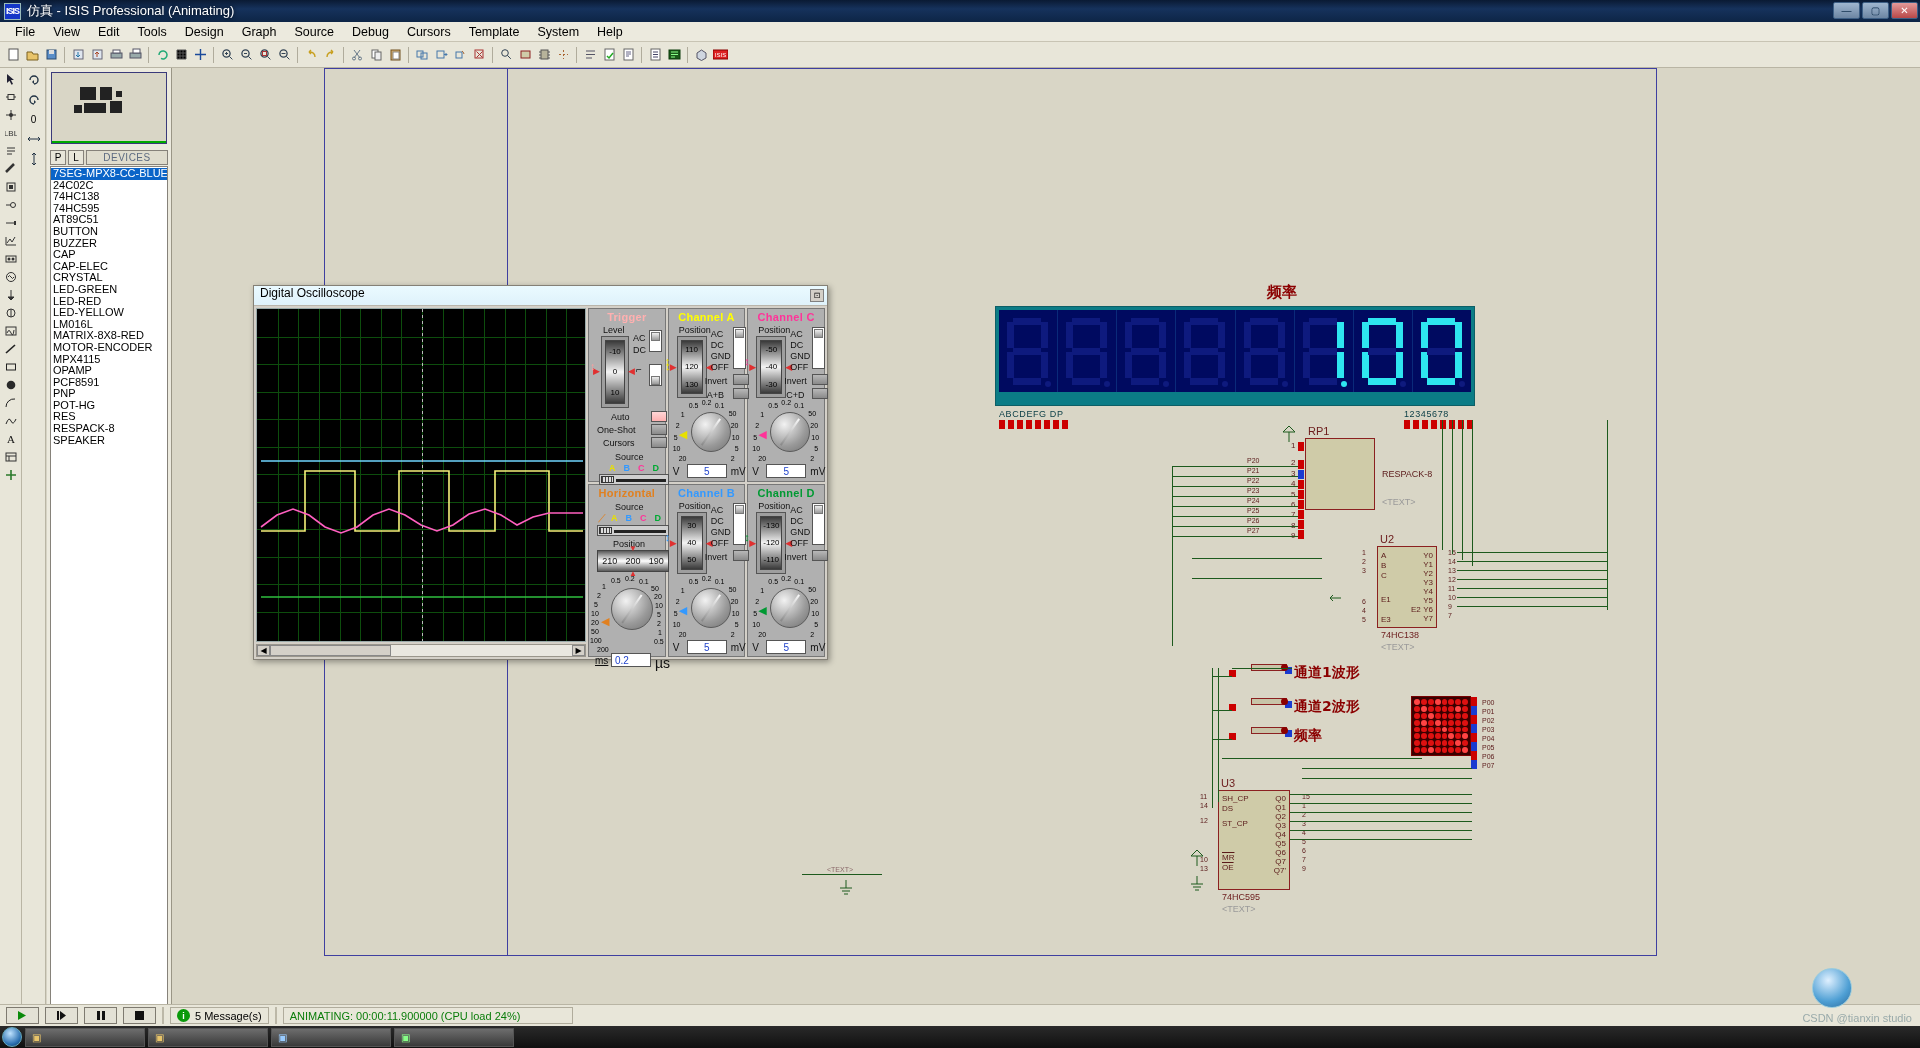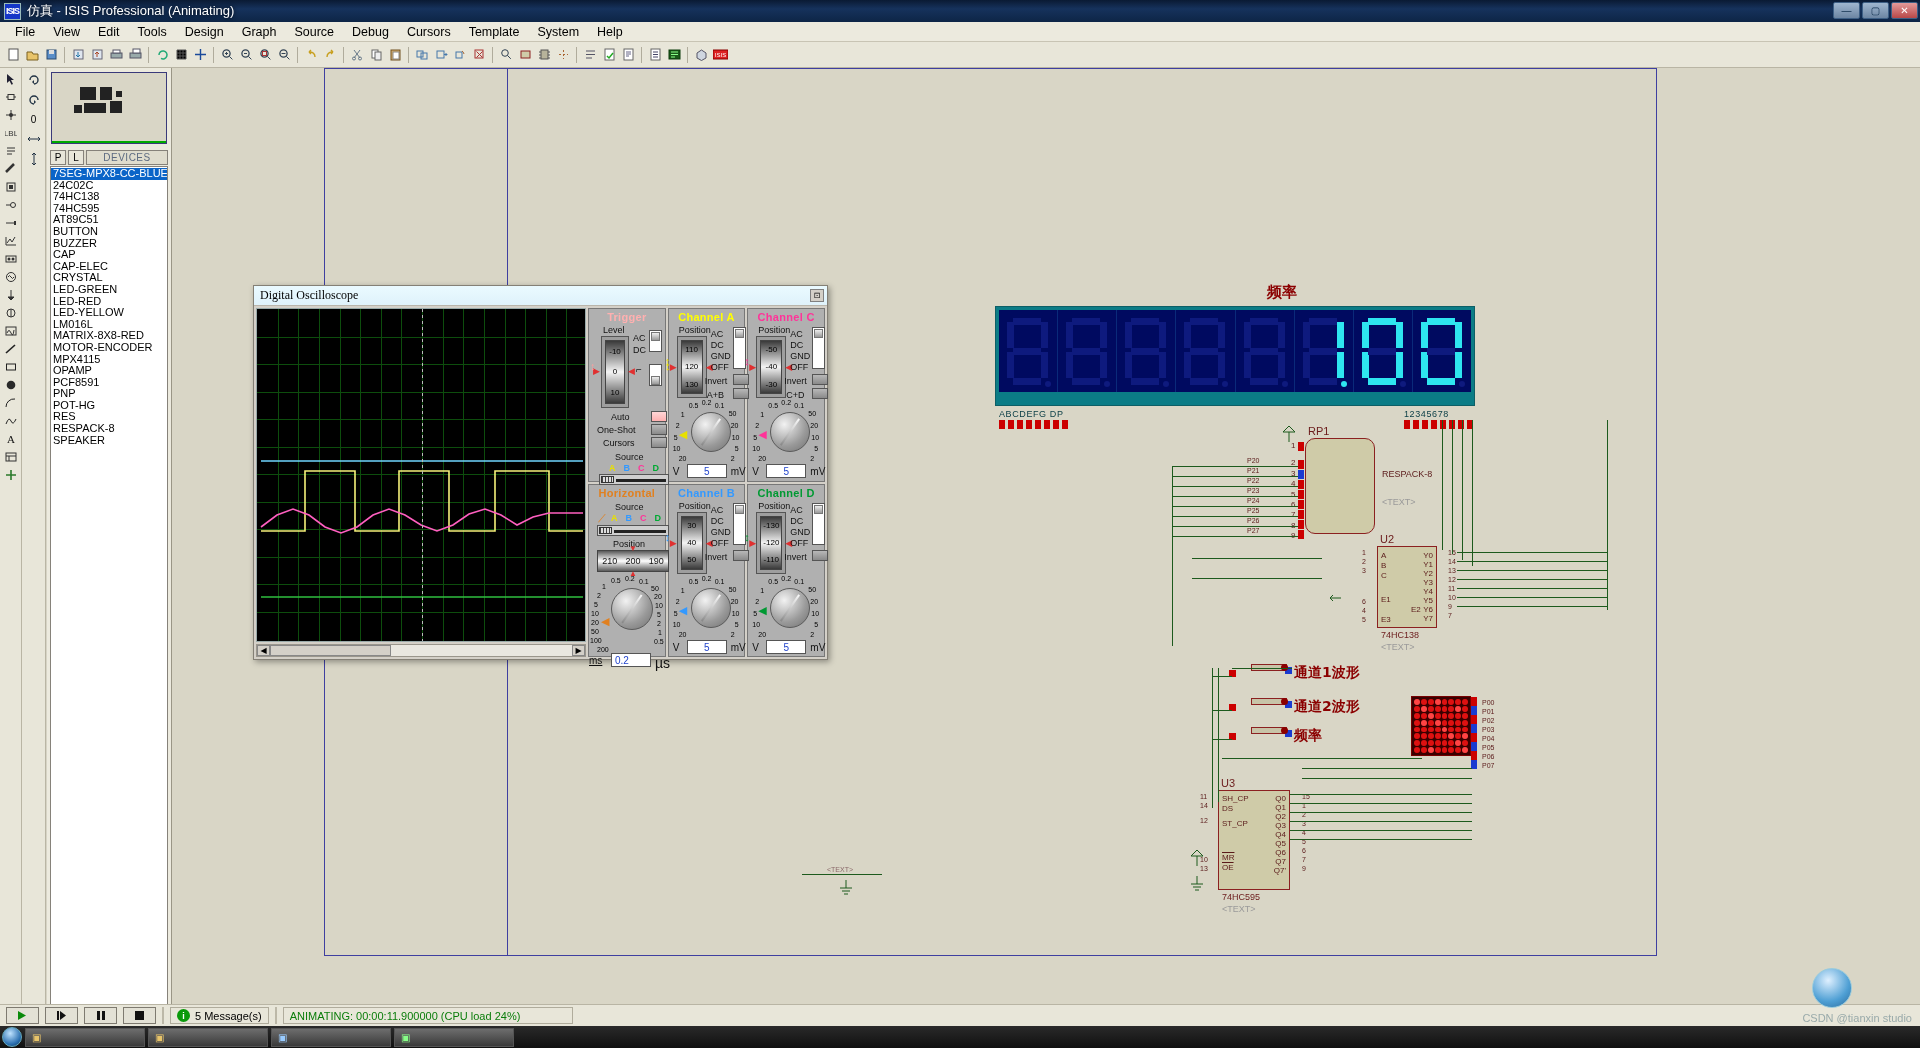--- a/index.html
+++ b/index.html
@@ -202,24 +202,23 @@
   #scope {
     position:absolute; left:253px; top:285px;
     width:575px; height:375px;
     background:#d4d0c8;
     border:1px solid #848076;
     box-shadow:2px 2px 6px rgba(0,0,0,.35);
     display:flex; flex-direction:column;
   }
   #scope-title {
     height:20px; background:linear-gradient(180deg,#eafaff,#dff2fb);
-    display:flex; align-items:center; padding-left:6px;
+    display:flex; align-items:flex-start; padding-left:6px;
     font-size:12px; color:#000; position:relative;
     border-bottom:1px solid #b9b5ab;
-    font-family:Liberation Serif, serif;
   }
   #scope-title .cbtn {
     position:absolute; right:3px; top:3px; width:14px;height:13px;
     background:#d4d0c8; border:1px solid #808080; font-size:8px;
     display:flex;align-items:center;justify-content:center; color:#000;
   }
   #scope-body { flex:1; display:flex; padding:2px; gap:2px; }
   #scope-left { width:330px; display:flex; flex-direction:column; }
   #screen {
     flex:1; background:#000; border:1px solid #9aa;
@@ -860,21 +859,21 @@
     <div class="pinsq"></div>
       <div class="pinsq"></div>
       <div class="pinsq"></div>
       <div class="pinsq"></div>
     <div class="pinsq"></div>
       <div class="pinsq"></div>
       <div class="pinsq"></div>
       <div class="pinsq"></div>
   </div>
 
-  <div class="ic" style="left:1133px;top:370px;width:70px;height:96px;border-radius:10px;">
+  <div class="ic" style="left:1133px;top:370px;width:70px;height:72px;">
     <div class="icname">RP1</div>
     <div style="position:absolute;left:76px;top:30px;white-space:nowrap;font-size:9px;">RESPACK-8</div>
     <div style="position:absolute;left:76px;top:58px;color:#9a9a9a;font-size:9px;">&lt;TEXT&gt;</div>
   </div>
   <div style="position:absolute;left:1119px;top:373px;font-size:8px;color:#5a1a1a;line-height:10.4px;">
     <div>1</div>
       <div style="height:7px"></div>
       <div>2</div>
       <div>3</div>
       <div>4</div>
@@ -1403,21 +1402,21 @@
           <div class="knob-scale" style="left:1px;top:137px;">100</div>
           <div class="knob-scale" style="left:8px;top:146px;">200</div>
           <div class="knob-scale" style="left:62px;top:85px;">50</div>
           <div class="knob-scale" style="left:65px;top:93px;">20</div>
           <div class="knob-scale" style="left:66px;top:102px;">10</div>
           <div class="knob-scale" style="left:68px;top:111px;">5</div>
           <div class="knob-scale" style="left:68px;top:120px;">2</div>
           <div class="knob-scale" style="left:69px;top:129px;">1</div>
           <div class="knob-scale" style="left:65px;top:138px;">0.5</div>
 
-          <div style="position:absolute;left:0;top:155px;font-size:10px;text-decoration:underline;">ms</div>
+          <div style="position:absolute;left:6px;top:155px;font-size:10px;text-decoration:underline;">ms</div>
           <div class="numbox" style="position:absolute;left:22px;top:153px;width:40px;height:14px;line-height:13px;text-align:left;padding-left:3px;">0.2</div>
           <div style="position:absolute;left:66px;top:155px;font-size:14px;">µs</div>
         </div>
       </div>
 
       <div class="panel">
         <div class="panel-hdr" style="color:#3399ff;">Channel B</div>
         <div class="panel-inner">
           <div style="position:absolute;left:10px;top:1px;font-size:9px;">Position</div>
           <div class="slider-box" style="left:8px;top:12px;width:30px;height:62px;">

